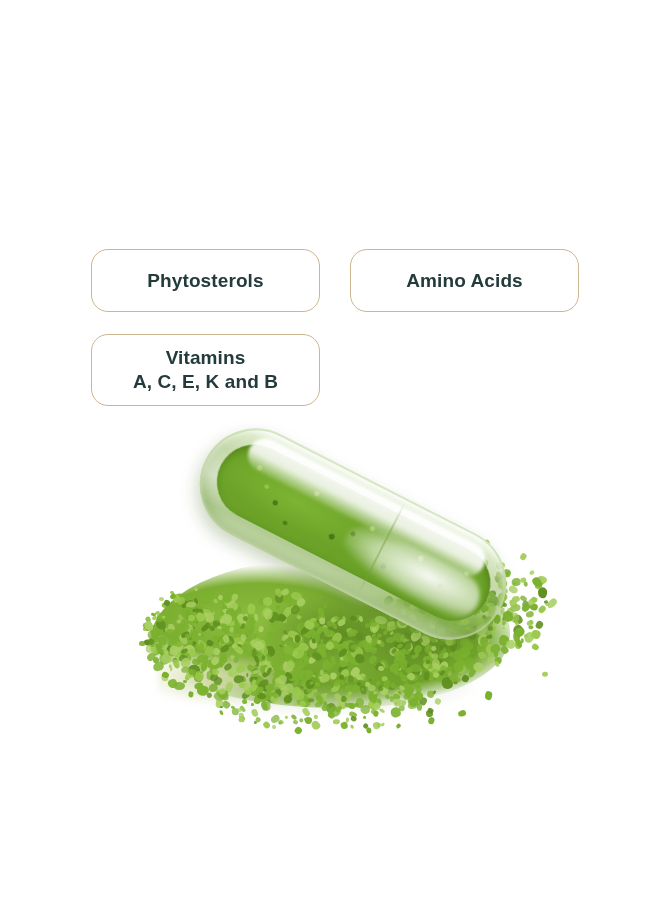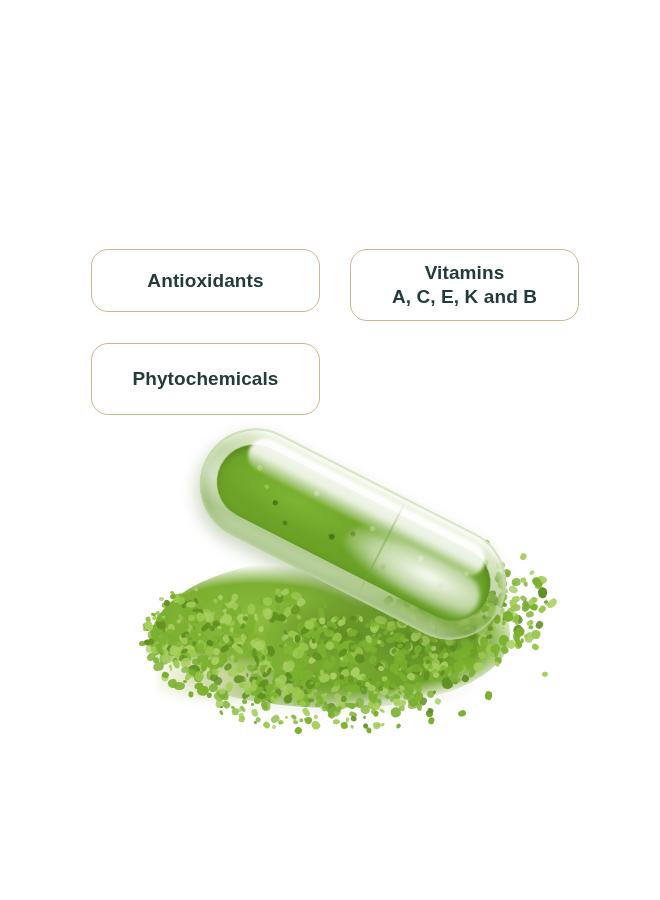--- a/index.html
+++ b/index.html
@@ -247,36 +247,36 @@
 </style>
 </head>
 <body>
 
 <div class="page">
 
 
   <div class="grid">
 
     <div class="card">
-      <span class="card-label">Antioxidants</span>
+      <span class="card-label">Phytosterols</span>
     </div>
 
 
+    <div class="card">
+      <span class="card-label">Amino Acids</span>
+    </div>
 
 
     <div class="card tall">
       <span class="card-label">
         <span>Vitamins</span>
         <span class="l2">A, C, E, K and B</span>
       </span>
     </div>
 
-    <div class="card tall">
-      <span class="card-label">Phytochemicals</span>
-    </div>
 
   </div>
 
   <div class="photo">
 
     <div class="pile">
       <div class="pile-shadow"></div>
       <div class="pile-body"></div>
       <div class="pile-dark"></div>
       <div class="pile-light"></div>

